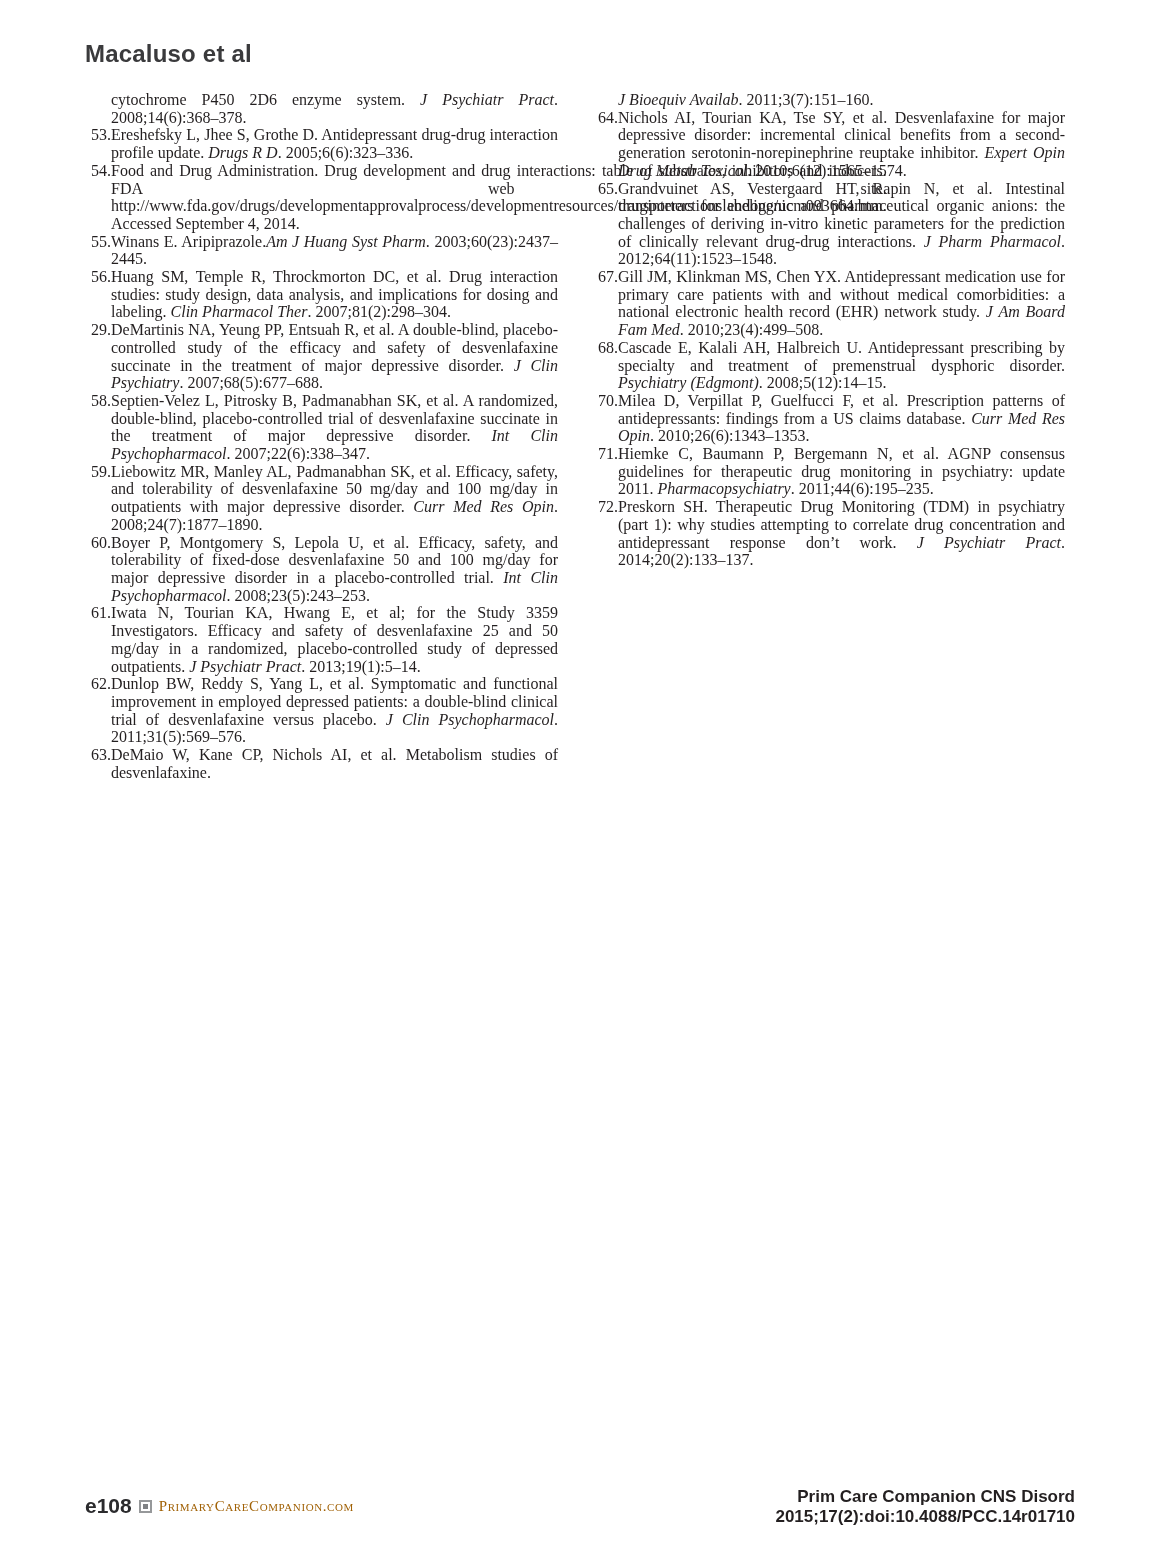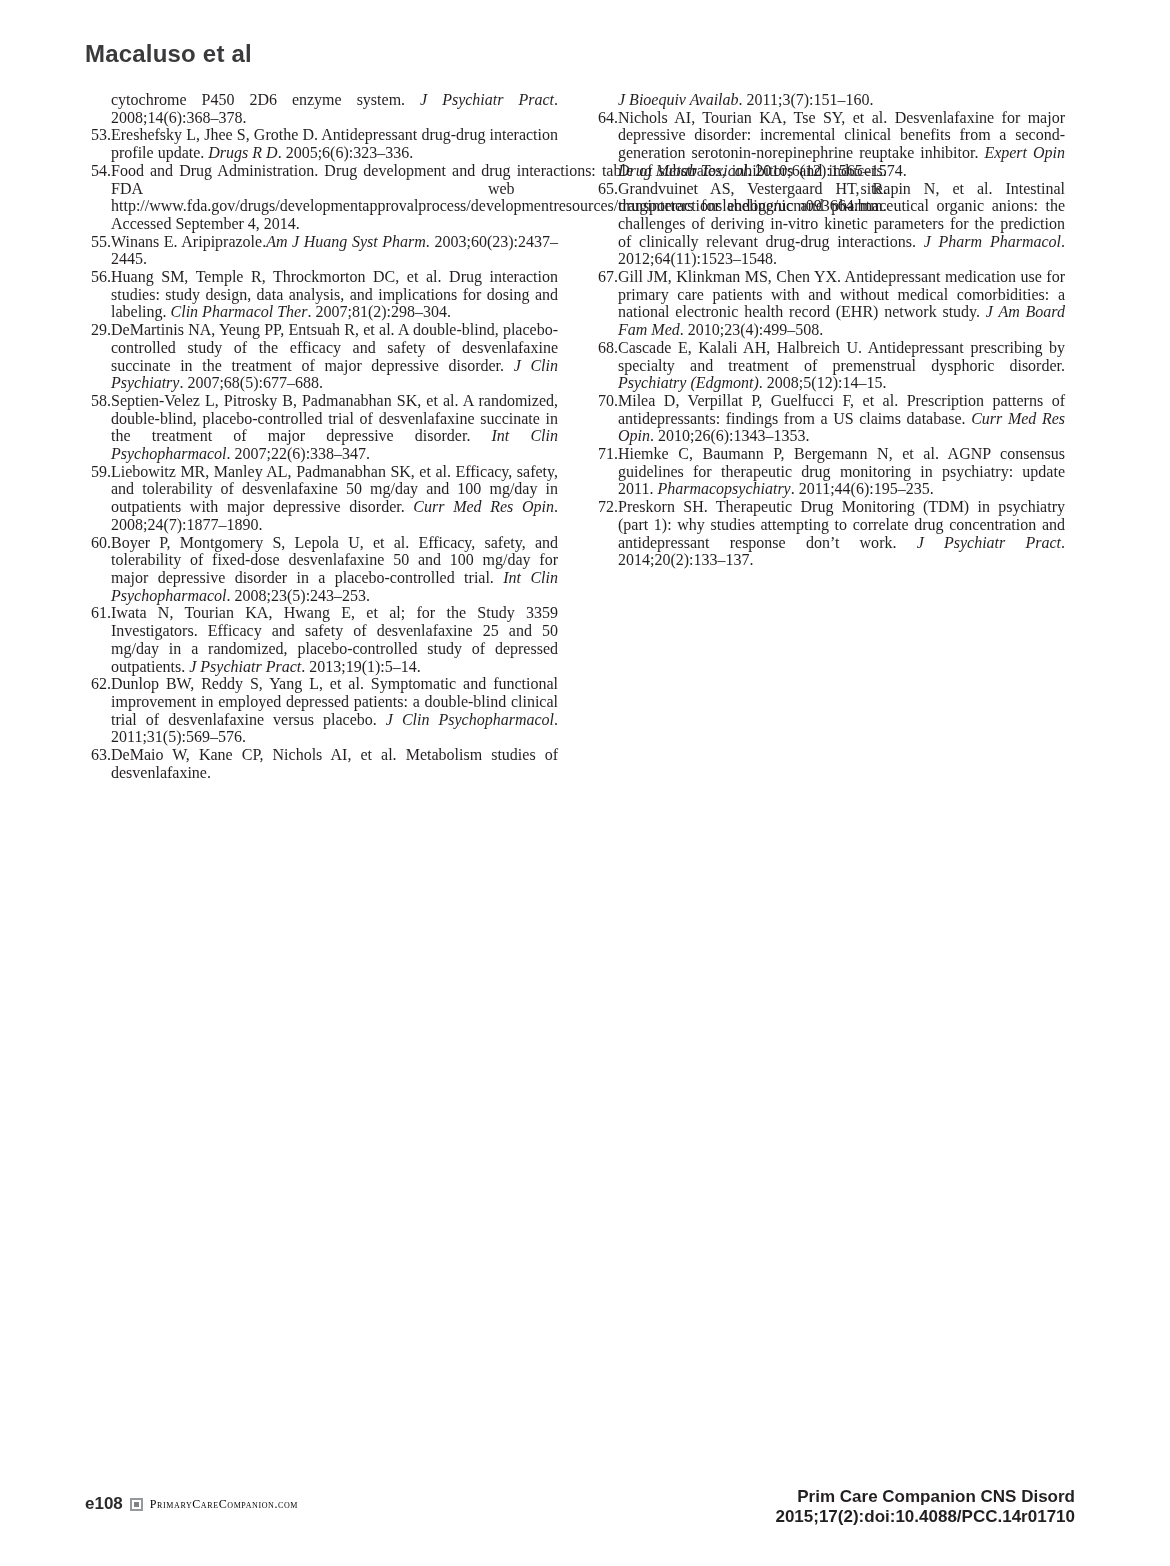--- a/index.html
+++ b/index.html
@@ -37,36 +37,36 @@
   }
   .ref-text { flex: 1; overflow-wrap: break-word; }
   .ref-text i { font-style: italic; }
 
   .footer-left {
     position: absolute; left: 85px; top: 1494px;
     display: flex; align-items: center; gap: 7px;
   }
   .pgnum {
     font-family: "Liberation Sans", sans-serif;
-    font-size: 17px; font-weight: 600; color: #2b2b2d;
+    font-size: 21px; font-weight: 600; color: #2b2b2d;
   }
   .sq-icon {
     width: 9px; height: 9px;
     border: 2px solid #96989a;
     background: #ffffff;
     display: inline-flex; align-items: center; justify-content: center;
   }
   .sq-inner {
     width: 5px; height: 5px; background: #808285; display: block;
   }
   .site {
-    font-size: 12px;
+    font-size: 15px;
     font-variant: small-caps;
     letter-spacing: 0.6px;
-    color: #000000;
+    color: #a16207;
   }
 
   .footer-right {
     position: absolute; right: 95px; top: 1487px;
     text-align: right;
     font-family: "Liberation Sans", sans-serif;
     font-size: 17px; font-weight: 600;
     line-height: 20px;
     color: #231f20;
   }

